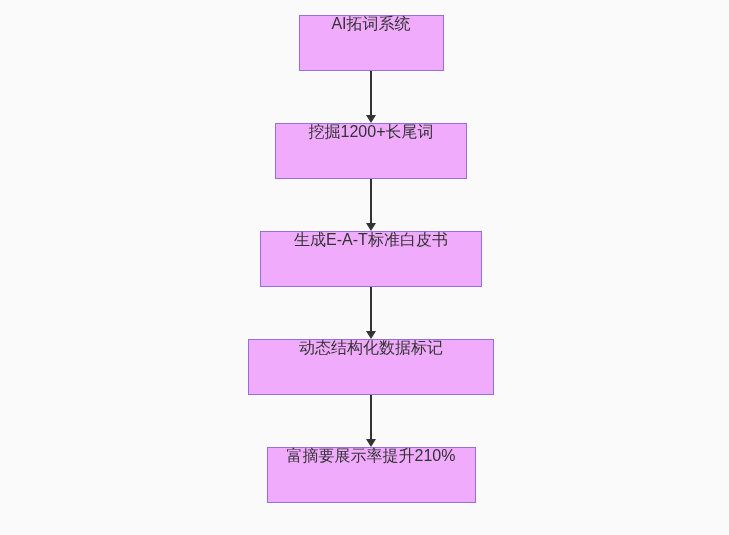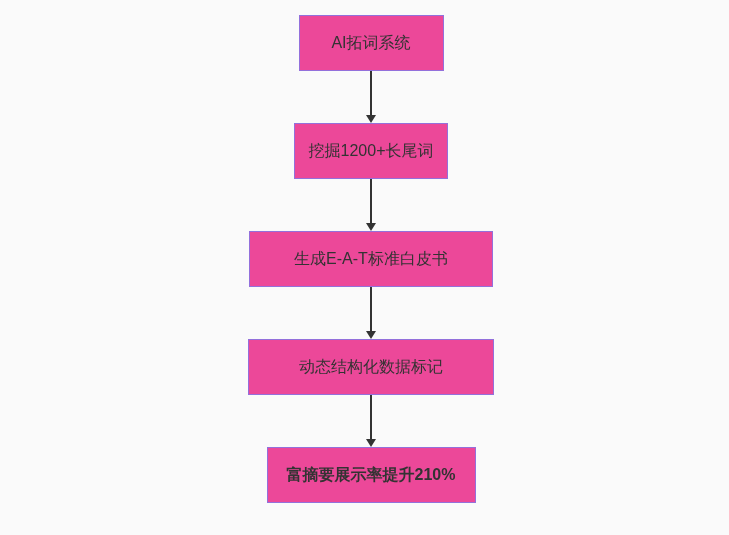--- a/index.html
+++ b/index.html
@@ -19,27 +19,26 @@
     left: 371px;
     top: 15px;
     transform: translateX(-50%);
     display: flex;
     flex-direction: column;
     align-items: center;
   }
   .node {
     box-sizing: border-box;
     height: 56px;
-    background: #ec4899;
+    background: #f0abfc;
     border: 1.5px solid #9370DB;
     color: #333333;
     font-size: 16px;
     line-height: 1;
     display: flex;
-    align-items: center;
     justify-content: center;
     text-align: center;
     white-space: nowrap;
   }
   .edge {
     height: 52px;
     display: flex;
     flex-direction: column;
     align-items: center;
   }
@@ -49,24 +48,24 @@
     background: #333333;
   }
   .edge-head {
     width: 0;
     height: 0;
     border-left: 5px solid transparent;
     border-right: 5px solid transparent;
     border-top: 8px solid #333333;
   }
   .w1 { width: 145px; }
-  .w2 { width: 154px; }
-  .w3 { width: 244px; }
+  .w2 { width: 192px; }
+  .w3 { width: 222px; }
   .w4 { width: 246px; }
-  .w5 { width: 209px; font-weight: bold; }
+  .w5 { width: 209px; }
 </style>
 </head>
 <body>
 
 <div class="flow-column">
 
   <div class="node w1">
     <span>AI拓词系统</span>
   </div>
 

